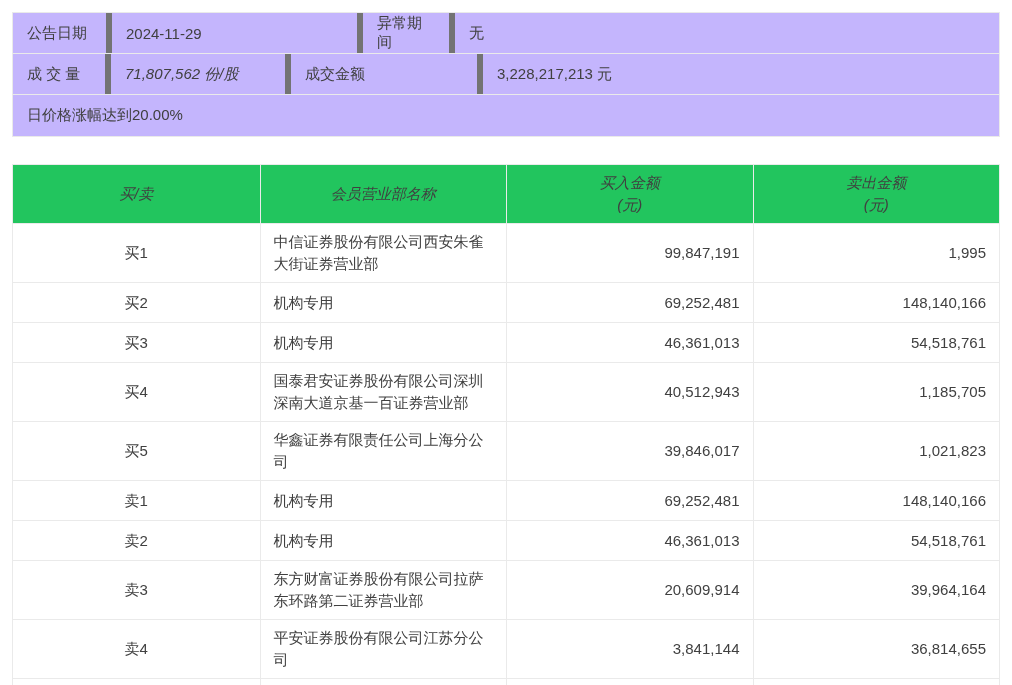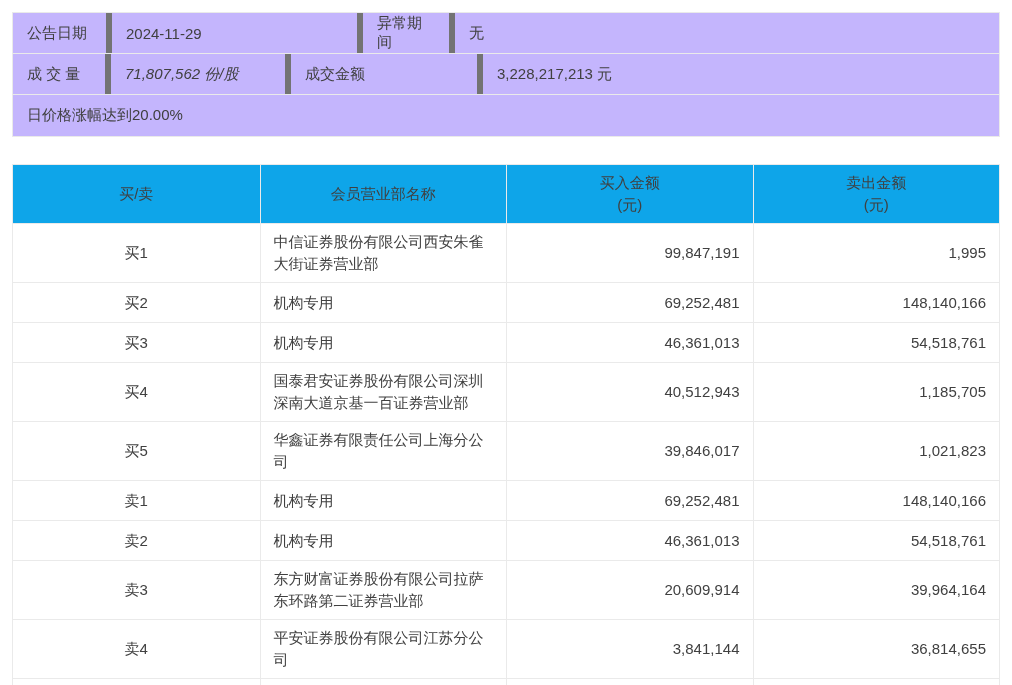--- a/index.html
+++ b/index.html
@@ -70,21 +70,22 @@
     display: flex;
     align-items: center;
     padding: 7px 13px;
     min-height: 39px;
     line-height: 22px;
   }
   .t-cell + .t-cell {
     border-left: 1px solid #eaeaea;
   }
   .t-head {
-    background: #0ea5e9;
+    background: #22c55e;
+    font-style: italic;
   }
   .t-head .t-cell {
     min-height: 58px;
     justify-content: center;
     text-align: center;
   }
   .c-side { justify-content: center; text-align: right; }
   .c-broker { padding-right: 14px; }
   .c-amount { justify-content: flex-end; text-align: right; }
 </style>

